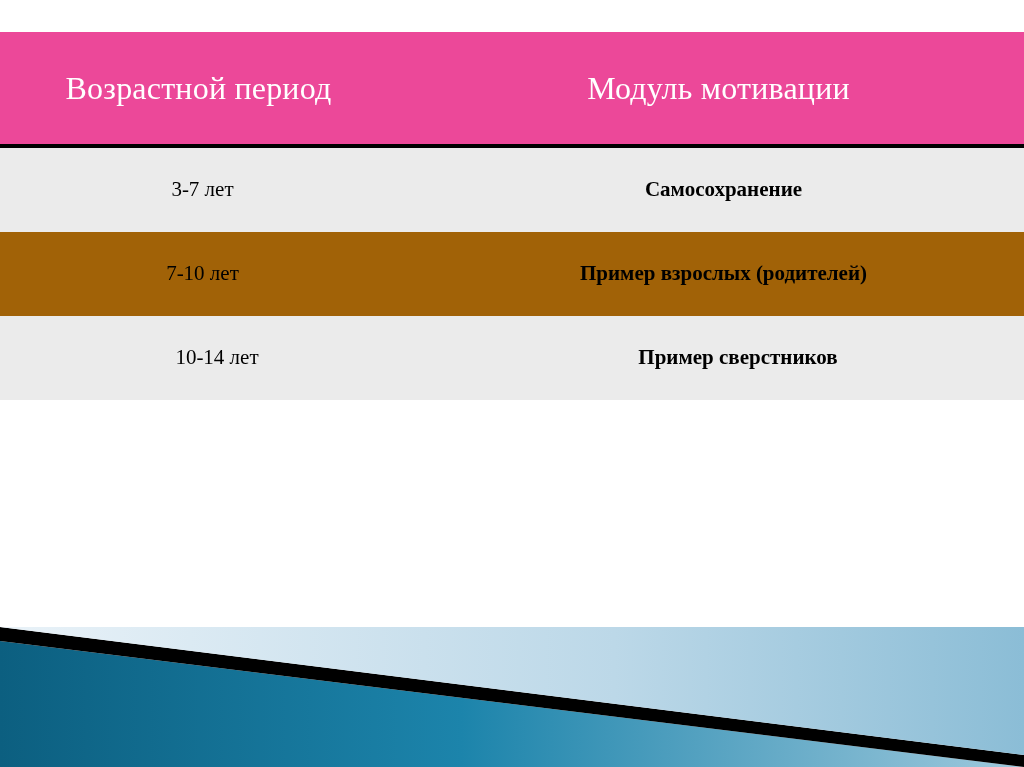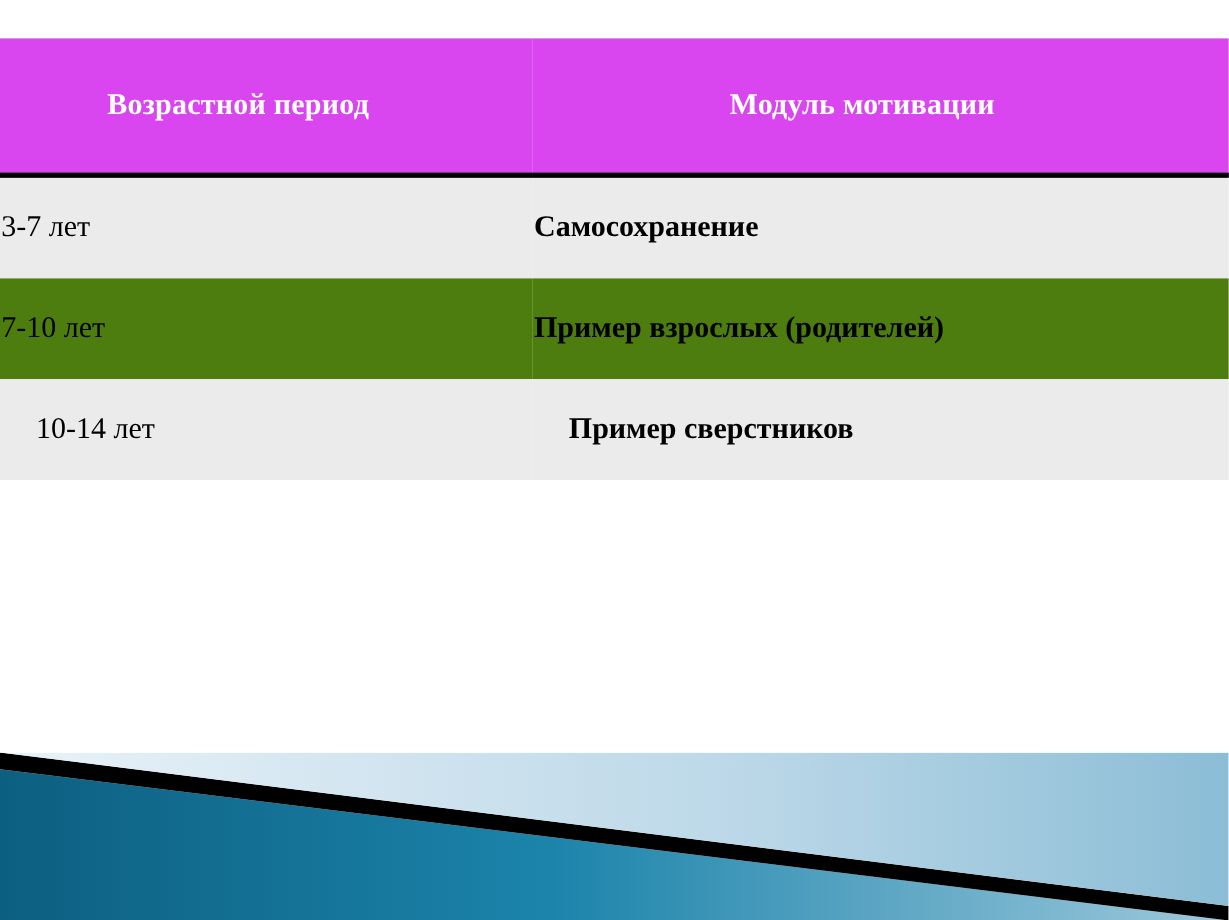--- a/index.html
+++ b/index.html
@@ -32,45 +32,46 @@
   }
   table.motiv {
     border-collapse: collapse;
     width: 1024px;
     table-layout: fixed;
   }
   table.motiv col.c1 { width: 444px; }
   table.motiv col.c2 { width: 580px; }
 
   thead th {
-    background: #d946ef;
+    background: #ec4899;
     color: #ffffff;
-    font-weight: bold;
-    font-size: 25px;
+    font-weight: normal;
+    font-size: 32px;
     height: 110px;
     vertical-align: middle;
     text-align: center;
     letter-spacing: 0.2px;
     border: none;
   }
   thead tr {
     border-bottom: 4px solid #000000;
   }
   thead th.first { padding-right: 48px; }
   thead th.second { padding-right: 32px; }
 
   tbody td {
-    font-size: 25px;
+    font-size: 21px;
     color: #000000;
+    text-align: center;
     vertical-align: middle;
     border: none;
     line-height: 1.22;
   }
   tbody tr.shade td { background: #ebebeb; }
-  tbody tr.plain td { background: #4d7c0f; }
+  tbody tr.plain td { background: #a16207; }
 
   tbody tr.r1 td { height: 82px; }
   tbody tr.r2 td { height: 82px; }
   tbody tr.r3 td { height: 82px; padding-left: 30px; }
   tbody tr.r4 td { height: 96px; }
   tbody tr.r5 td { height: 70px; }
 
   tbody td.col1 { padding-right: 40px; }
   tbody td.col2 { padding-right: 22px; }
 

